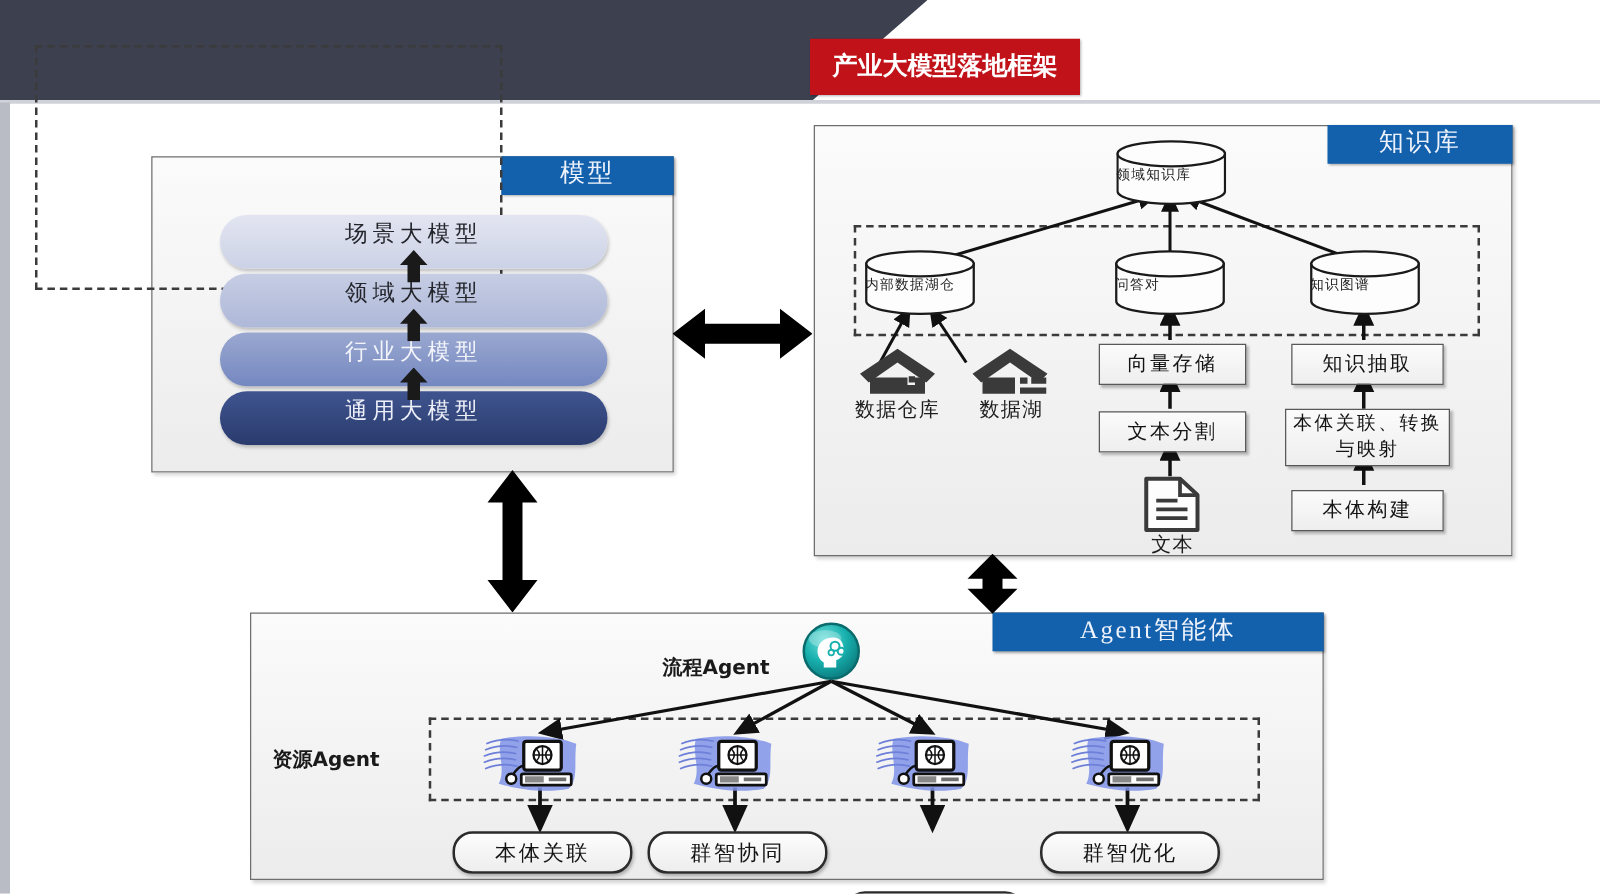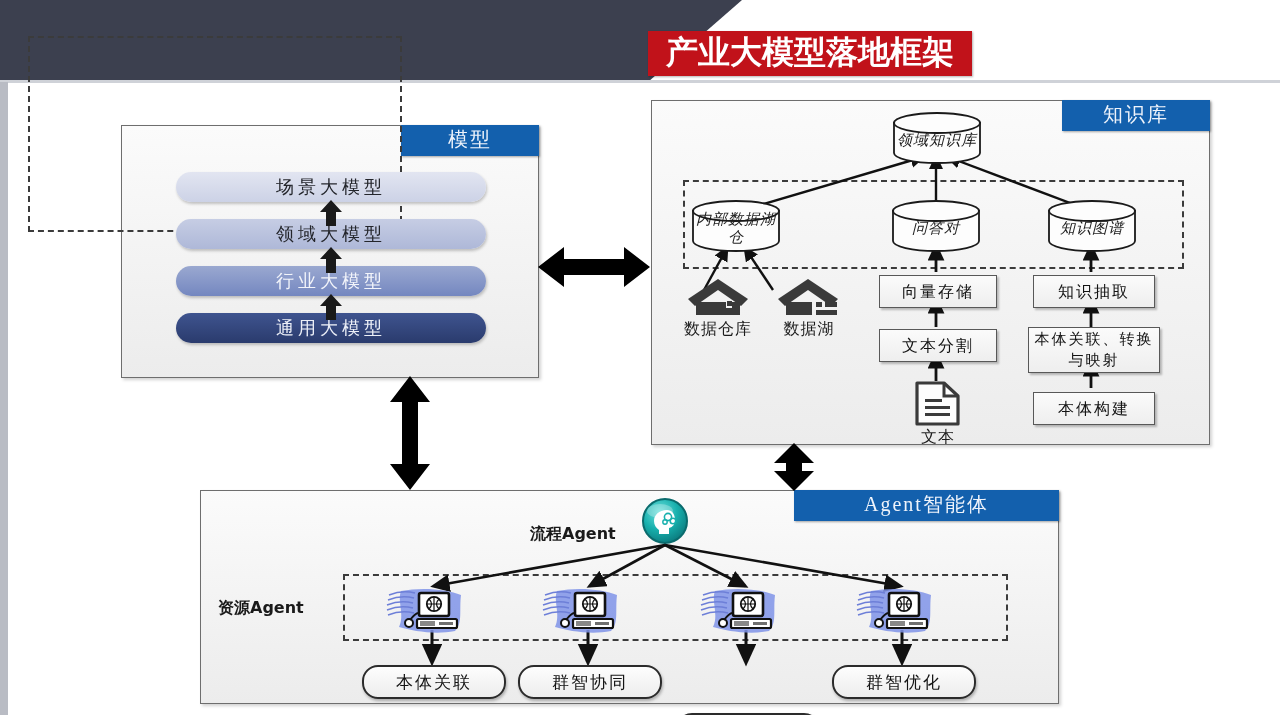--- a/index.html
+++ b/index.html
@@ -25,21 +25,21 @@
     font-weight:bold;font-size:46px;line-height:60px;
     color:#ffffff;letter-spacing:1px;
     text-shadow:2px 2px 0 rgba(0,0,0,.35);
     white-space:nowrap;
   }
   #header-badge{
     position:absolute;left:648px;top:31px;
     background:#c1121a;
     padding:7px 18px 9px 18px;
     font-family:"DejaVu Sans","Liberation Sans",sans-serif;
-    font-weight:bold;font-size:32px;line-height:29px;
+    font-weight:bold;font-size:20px;line-height:29px;
     color:#ffffff;white-space:nowrap;
     box-shadow:1px 1px 2px rgba(0,0,0,.3);
   }
   #left-strip{
     position:absolute;left:0;top:82px;width:8px;height:633px;
     background:#b9bcc4;
   }
   #header-underline{
     position:absolute;left:0;top:80px;width:1280px;height:3px;
     background:#cfd2d8;
@@ -73,21 +73,21 @@
   #panel-model{ left:121px; top:125px; width:416px; height:251px; }
   #panel-model .panel-title{ right:-1px; width:110px; }
   #model-dash{ left:28px; top:36px; width:370px; height:192px; }
   .pill{
     position:absolute;
     border-radius:22px;
     text-align:center;
     font-size:18px;
     letter-spacing:4px;
     line-height:30px;
-    height:30px;
+    height:43px;
     box-shadow:1px 2px 3px rgba(0,0,0,.22);
   }
   #pill1{ left:176px; top:172px; width:310px;
     background:linear-gradient(180deg,#e2e5f1 0%,#ccd2e6 100%); color:#24262c;}
   #pill2{ left:176px; top:219px; width:310px;
     background:linear-gradient(180deg,#c6cde4 0%,#aeb8d8 100%); color:#24262c;}
   #pill3{ left:176px; top:266px; width:310px;
     background:linear-gradient(180deg,#9aa8d0 0%,#7487c0 100%); color:#f2f4fa;}
   #pill4{ left:176px; top:313px; width:310px;
     background:linear-gradient(180deg,#3f548f 0%,#2a3b6d 100%); color:#eceff7;}
@@ -98,25 +98,24 @@
   #uarr2{ left:318px; top:247px; }
   #uarr3{ left:318px; top:294px; }
 
   
   #panel-kb{ left:651px; top:100px; width:557px; height:343px; }
   #panel-kb .panel-title{ right:-1px; width:120px; }
   #kb-dash{ left:683px; top:180px; width:497px; height:85px; }
 
   .cyl{
     position:absolute;
-    display:flex;align-items:center;justify-content:center;
+    display:flex;align-items:center;
     text-align:center;
-    font-size:15px;line-height:18px;color:#1c1c1c;
+    font-size:11px;line-height:18px;color:#1c1c1c;
     letter-spacing:1px;
-    font-style:italic;
   }
   .cyl .cyl-label{ position:relative; z-index:2; padding-top:4px;}
 
   .boxn{
     position:absolute;
     background:linear-gradient(180deg,#fbfbfb,#eeeeee);
     border:1.6px solid #585858;
     display:flex;align-items:center;justify-content:center;
     text-align:center;
     font-size:16px;line-height:19px;color:#131313;

